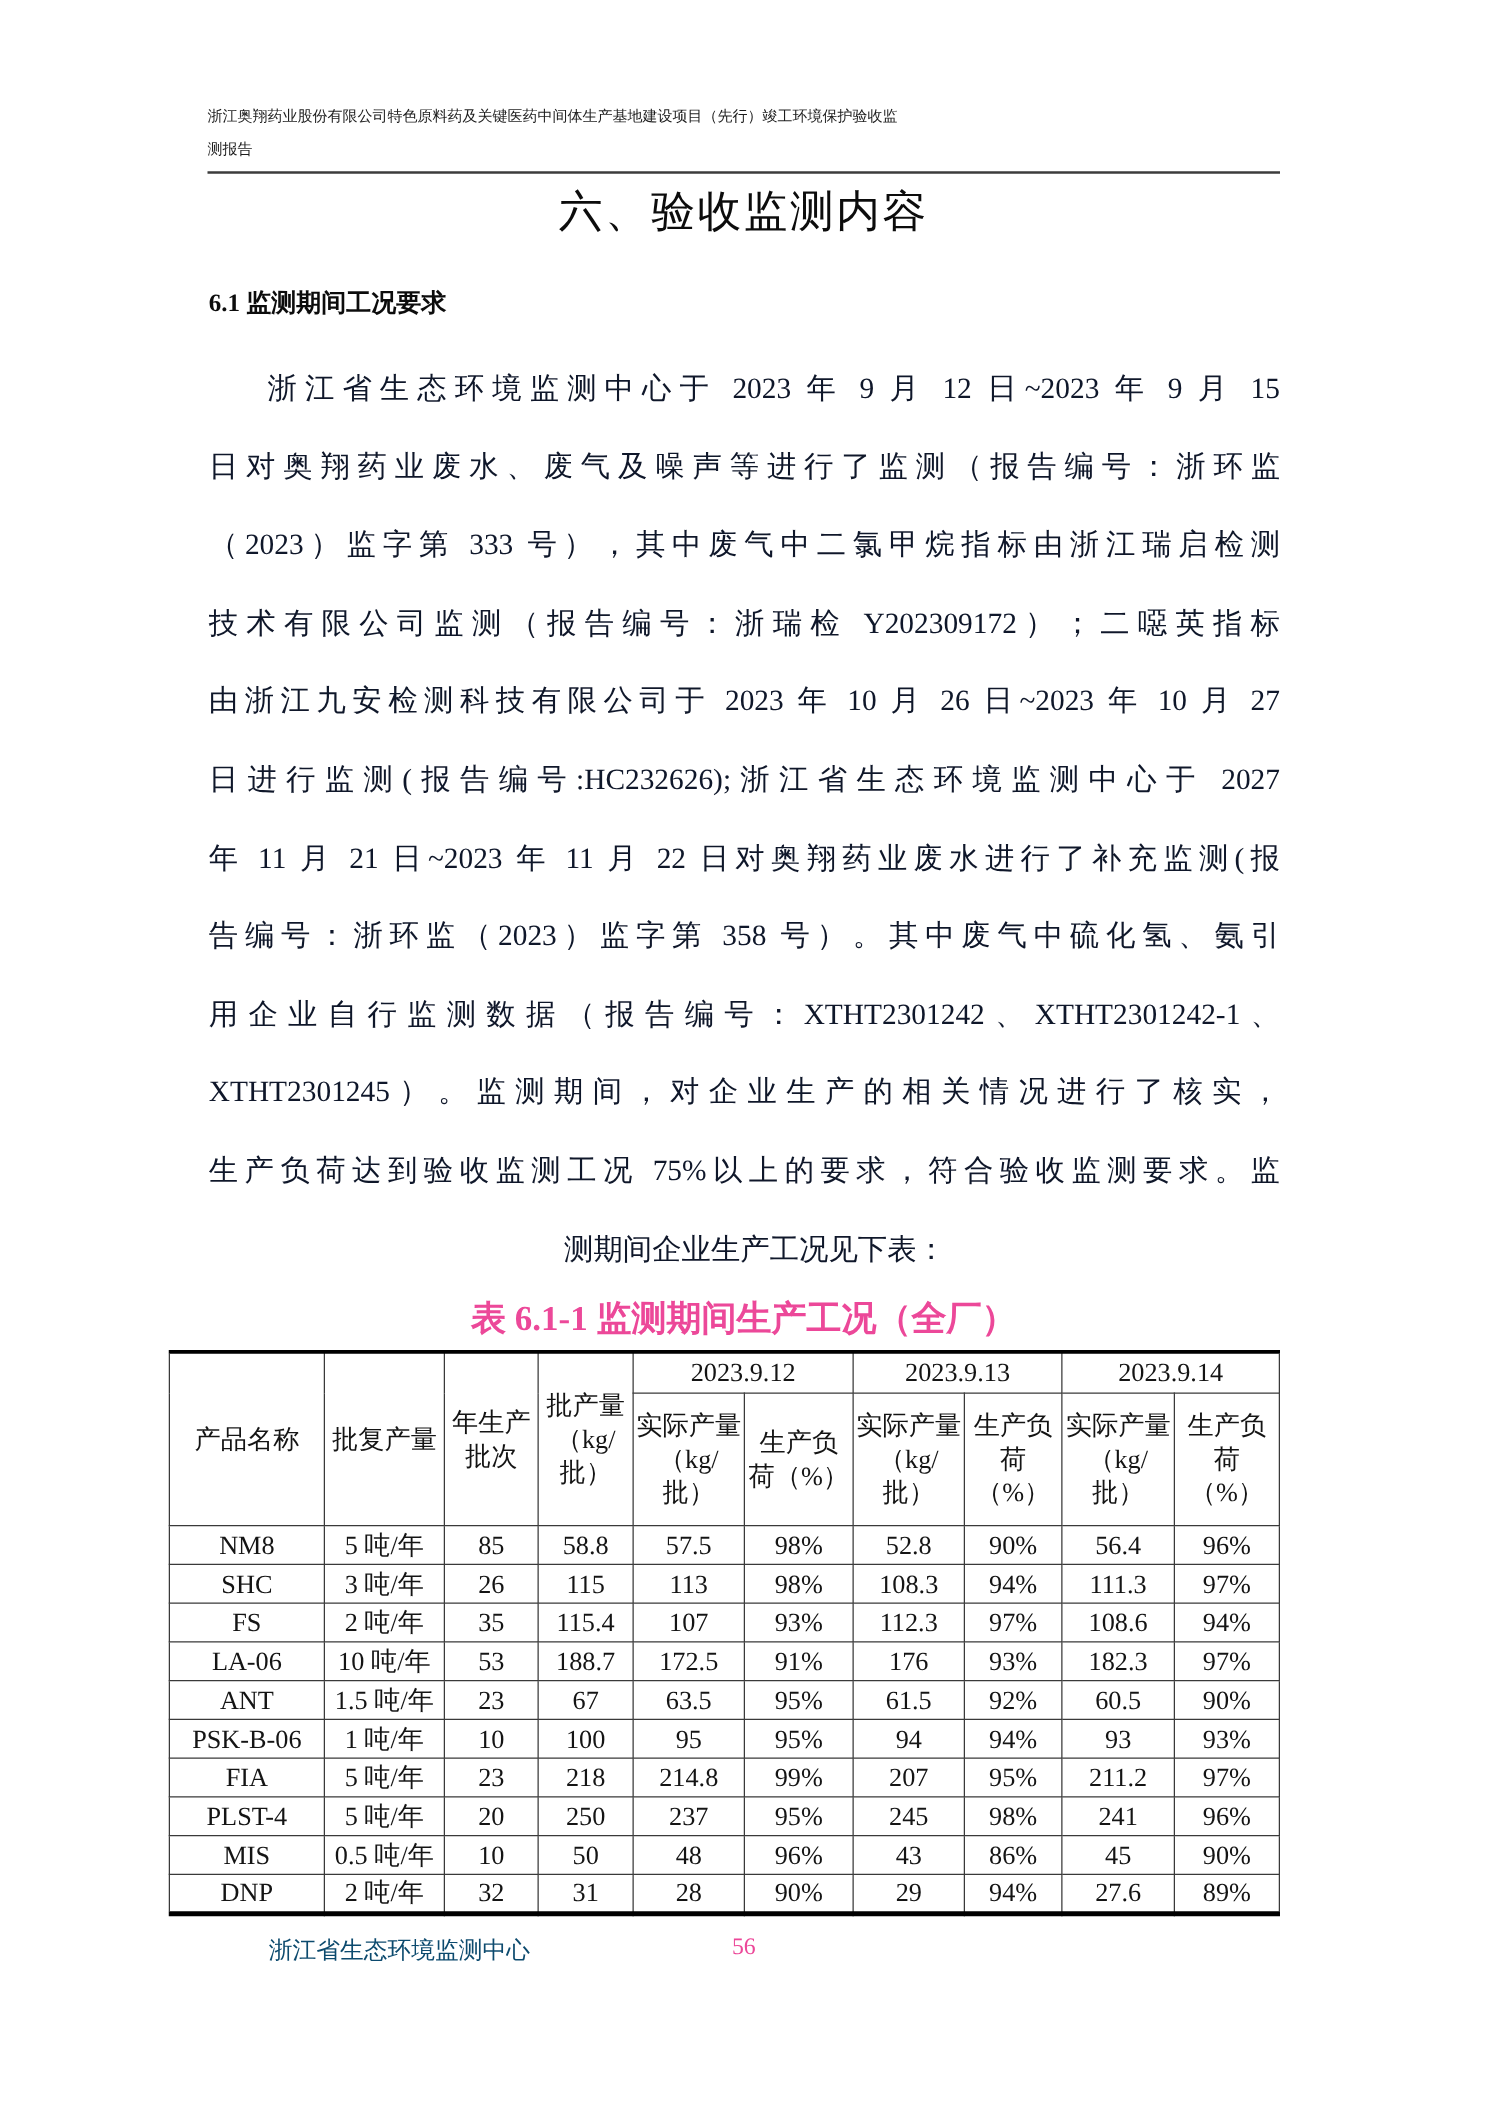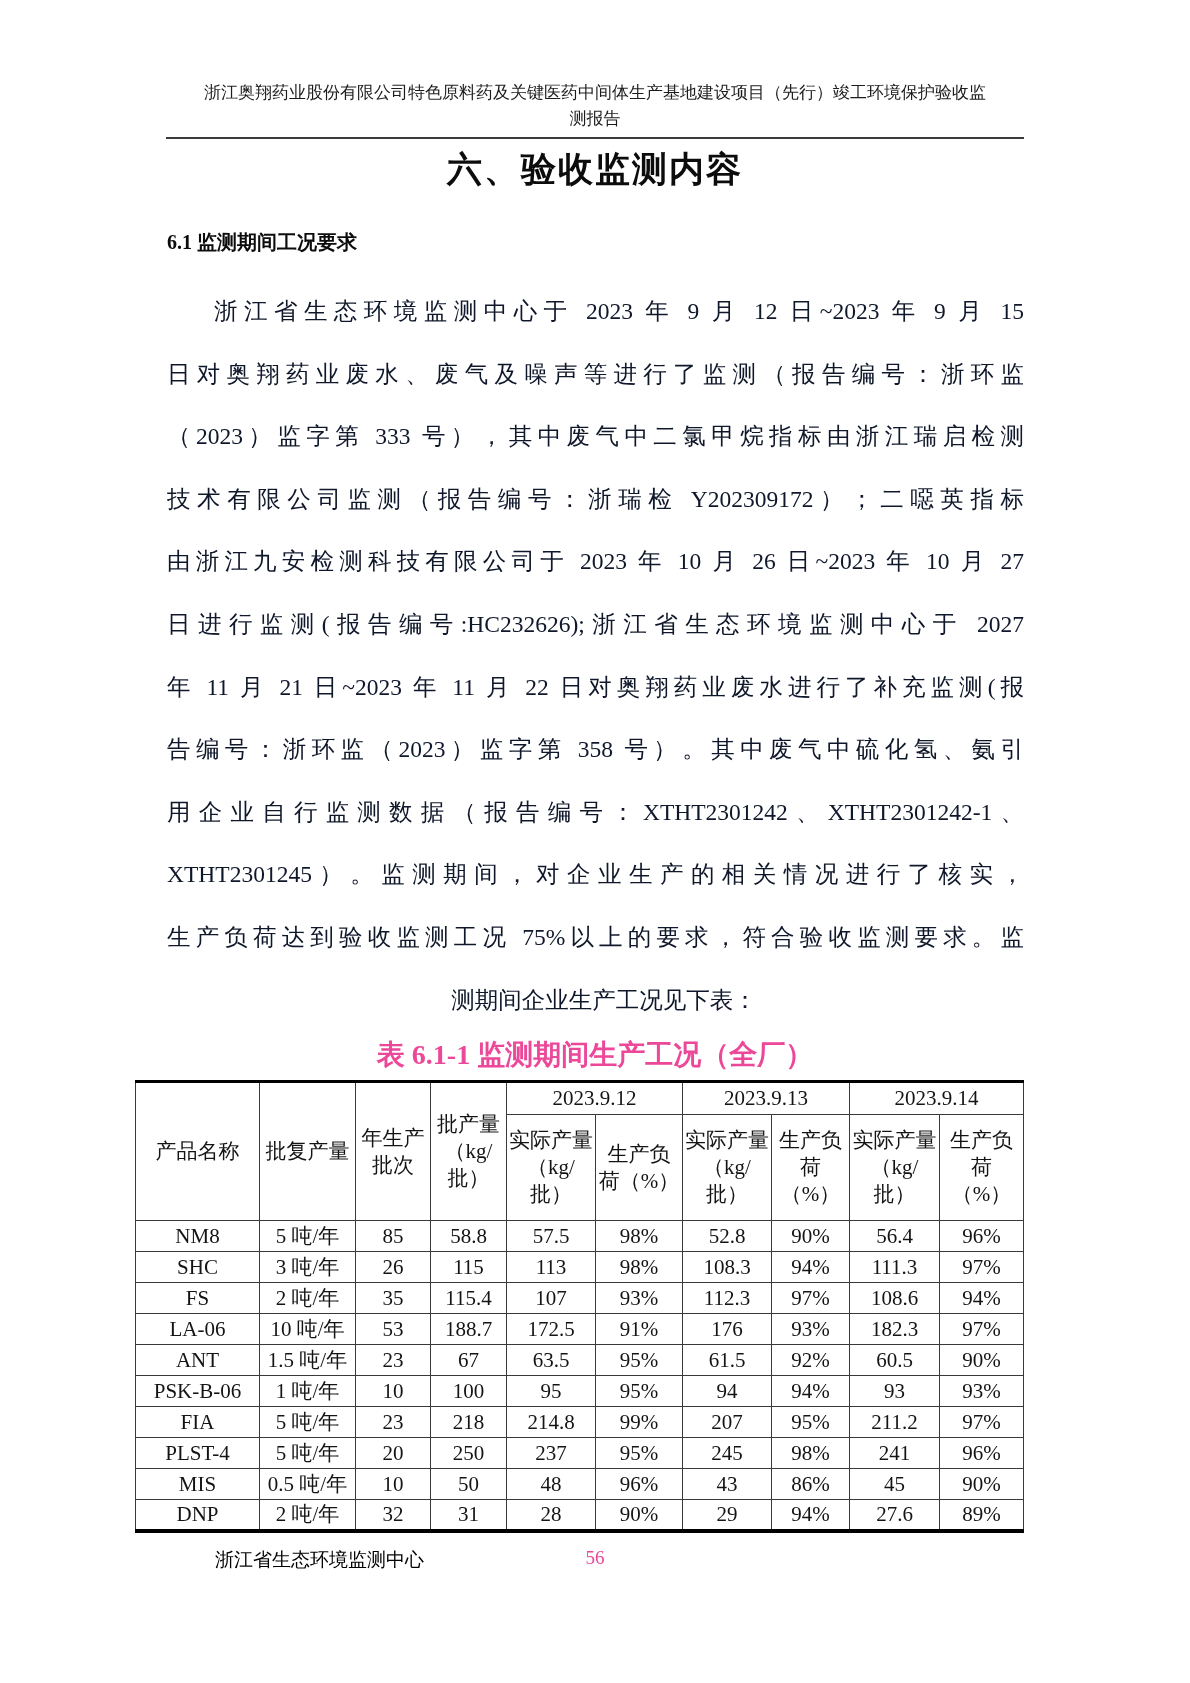--- a/index.html
+++ b/index.html
@@ -13,37 +13,36 @@
     font-family: "Liberation Serif", "DejaVu Serif", serif;
     overflow: hidden;
   }
 
   
   .doc-header {
     position: absolute;
     top: 80px;
     left: 166px;
     width: 858px;
-    text-align: center;
-    font-size: 17px;
+    font-size: 12px;
     line-height: 26px;
     color: #1c1c1c;
     border-bottom: 2px solid #3c3c3c;
     padding-bottom: 5px;
   }
 
   
   .chapter-title {
     position: absolute;
     top: 146px;
     left: 0;
     width: 100%;
     text-align: center;
     font-size: 35px;
-    font-weight: bold;
+    font-weight: normal;
     letter-spacing: 2px;
     color: #0c0c0c;
   }
 
   
   .section-heading {
     position: absolute;
     top: 229px;
     left: 167px;
     font-size: 20px;
@@ -106,21 +105,21 @@
   .prod-table tr.date-row td { height: 33px; }
   .prod-table tr.subhead-row td { height: 106px; }
   .prod-table tr.data-row td { height: 31px; line-height: 24px; }
 
   
   .page-footer-org {
     position: absolute;
     top: 1547px;
     left: 215px;
     font-size: 19px;
-    color: #000000;
+    color: #0c4a6e;
   }
   .page-footer-num {
     position: absolute;
     top: 1547px;
     left: 0;
     width: 100%;
     text-align: center;
     font-size: 19px;
     color: #ec4899;
   }

